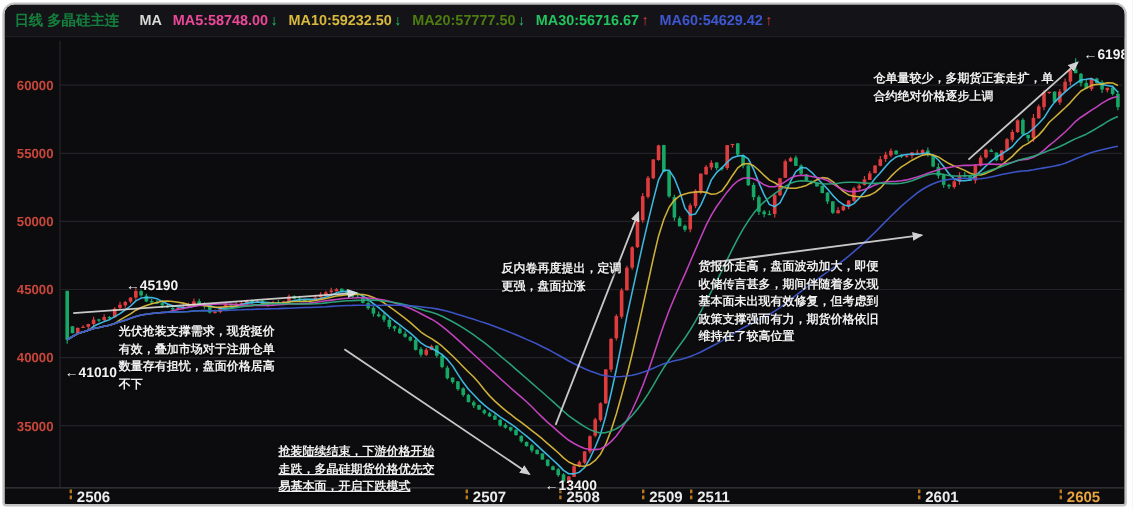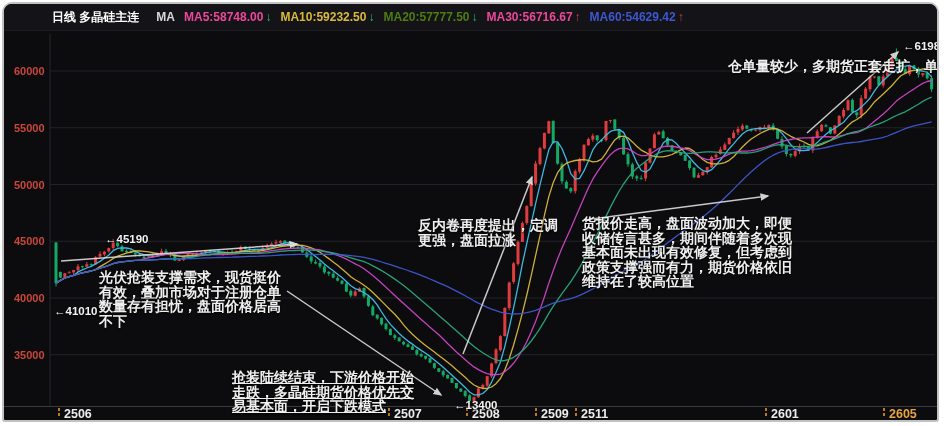--- a/index.html
+++ b/index.html
@@ -2,26 +2,26 @@
 <html><head>
 <meta charset="utf-8">
 <style>
   html,body{margin:0;padding:0;background:#ffffff;width:944px;height:426px;overflow:hidden;
     font-family:"Liberation Sans","DejaVu Sans",sans-serif;}
   .frame{position:absolute;left:2px;top:2px;width:933px;height:416px;background:#0c0c0e;
     border:2px solid #c2c2c2;border-radius:10px 10px 3px 3px;overflow:hidden;}
   .hdr{position:absolute;left:0;top:0;right:0;height:26px;background:#141418;display:flex;
     align-items:center;gap:9px;padding-left:8px;font-size:12px;font-weight:bold;white-space:nowrap;
     z-index:3;border-bottom:1px solid #1d1d22;}
-  .hdr .title{color:#ffffff;margin-right:8px;margin-left:40px;}
+  .hdr .title{color:#15803d;margin-right:8px;}
   .hdr .ma-prefix{color:#d8d8d8;}
   .ma-item{display:inline-flex;align-items:center;gap:2px;}
   .ma-arrow{font-size:12px;}
   #chart-svg{position:absolute;left:0;top:0;width:100%;height:100%;z-index:1;}
-  .note{position:absolute;color:#efefef;font-size:14px;font-weight:bold;line-height:14.5px;
+  .note{position:absolute;color:#efefef;font-size:10px;font-weight:bold;line-height:14.5px;
     text-shadow:0 1px 2px rgba(0,0,0,.9);z-index:2;white-space:nowrap;}
   .plabel{position:absolute;color:#f2f2f2;font-size:11.5px;font-weight:bold;z-index:2;
     white-space:nowrap;text-shadow:0 1px 2px rgba(0,0,0,.9);}
 </style>
 </head>
 <body>
 
 <div class="frame">
   <div class="hdr">
     <span class="title">日线 多晶硅主连</span>
@@ -33,21 +33,21 @@
         </span>
         <span class="ma-item">
           <span style="color: rgb(217, 185, 60);">MA10:59232.50</span>
           <span class="ma-arrow" style="color: rgb(33, 192, 100);">↓</span>
         </span>
         <span class="ma-item">
           <span style="color: #4d7c0f; text-align: right;">MA20:57777.50</span>
           <span class="ma-arrow" style="color: rgb(33, 192, 100);">↓</span>
         </span>
         <span class="ma-item">
-          <span style="color: #ec4899;">MA30:56716.67</span>
+          <span style="color: #22c55e;">MA30:56716.67</span>
           <span class="ma-arrow" style="color: rgb(224, 57, 60);">↑</span>
         </span>
         <span class="ma-item">
           <span style="color: rgb(62, 87, 208);">MA60:54629.42</span>
           <span class="ma-arrow" style="color: rgb(224, 57, 60);">↑</span>
         </span>
       </span>
   </div>
   <svg id="chart-svg" viewBox="0 0 933 416" preserveAspectRatio="none">
       <line x1="46" y1="67" x2="931" y2="67" stroke="#222228" stroke-width="1"></line>
@@ -514,19 +514,20 @@
       </div>
       <div class="note" style="left: 578px; top: 212px;">
         <div>货报价走高，盘面波动加大，即便</div>
         <div>收储传言甚多，期间伴随着多次现</div>
         <div>基本面未出现有效修复，但考虑到</div>
         <div>政策支撑强而有力，期货价格依旧</div>
         <div>维持在了较高位置</div>
       </div>
       <div class="note" style="left: 724px; top: 55px;">
         <div>仓单量较少，多期货正套走扩，单</div>
+        <div>合约绝对价格逐步上调</div>
       </div>
       <div class="plabel" style="left: 50px; top: 281px; margin-top: 20px;">←41010</div>
       <div class="plabel" style="left: 101px; top: 229px;">←45190</div>
       <div class="plabel" style="left: 450px; top: 395px;">←13400</div>
       <div class="plabel" style="left: 899px; top: 36px;">←61985</div>
     </div>
 </div>
 
 </body></html>

